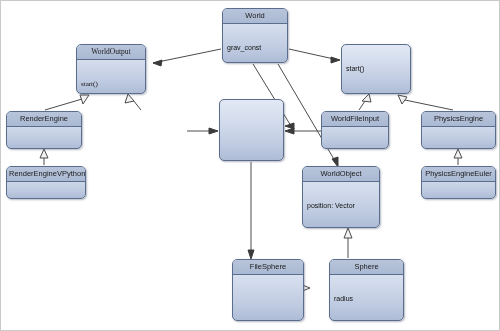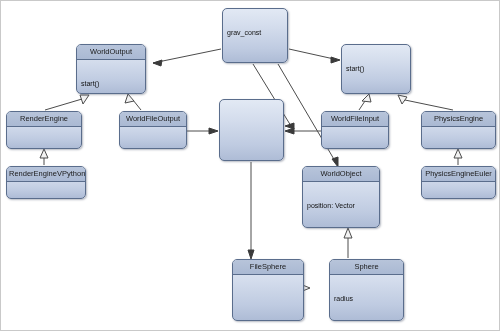--- a/index.html
+++ b/index.html
@@ -134,27 +134,28 @@
     </g>
 
     <g>
       <line class="edge-line" x1="347" y1="257" x2="347" y2="236"></line>
       <polygon class="edge-tri-hollow" points="347,227 343,237 351,237"></polygon>
     </g>
 
   </svg>
 
   <div class="uml-class" style="left:221px;top:7px;width:66px;height:55px;">
+    <div class="uml-header">World</div>
     <div class="uml-body">
       <div>grav_const</div>
       
     </div>
   </div>
 
-  <div class="uml-class" style="left:75px;top:43px;width:70px;height:50px;">
+  <div class="uml-class" style="left:75px;top:43px;width:70px;height:50px;font-family:Liberation Serif, serif;">
     <div class="uml-header">WorldOutput</div>
     <div class="uml-body">
       <div>start()</div>
       
       
     </div>
   </div>
 
   <div class="uml-class" style="left:340px;top:43px;width:70px;height:50px;">
     <div class="uml-body">
@@ -162,24 +163,20 @@
       
       
     </div>
   </div>
 
   <div class="uml-class" style="left:5px;top:110px;width:76px;height:38px;">
     <div class="uml-header">RenderEngine</div>
     <div class="uml-body"></div>
   </div>
 
-  <div class="uml-class" style="left:118px;top:110px;width:68px;height:38px;">
-    <div class="uml-header">WorldFileOutput</div>
-    <div class="uml-body"></div>
-  </div>
 
   <div class="uml-class" style="left:218px;top:98px;width:65px;height:62px;">
     <div class="uml-body"></div>
   </div>
 
   <div class="uml-class" style="left:420px;top:110px;width:75px;height:38px;">
     <div class="uml-header">PhysicsEngine</div>
     <div class="uml-body"></div>
   </div>
 

